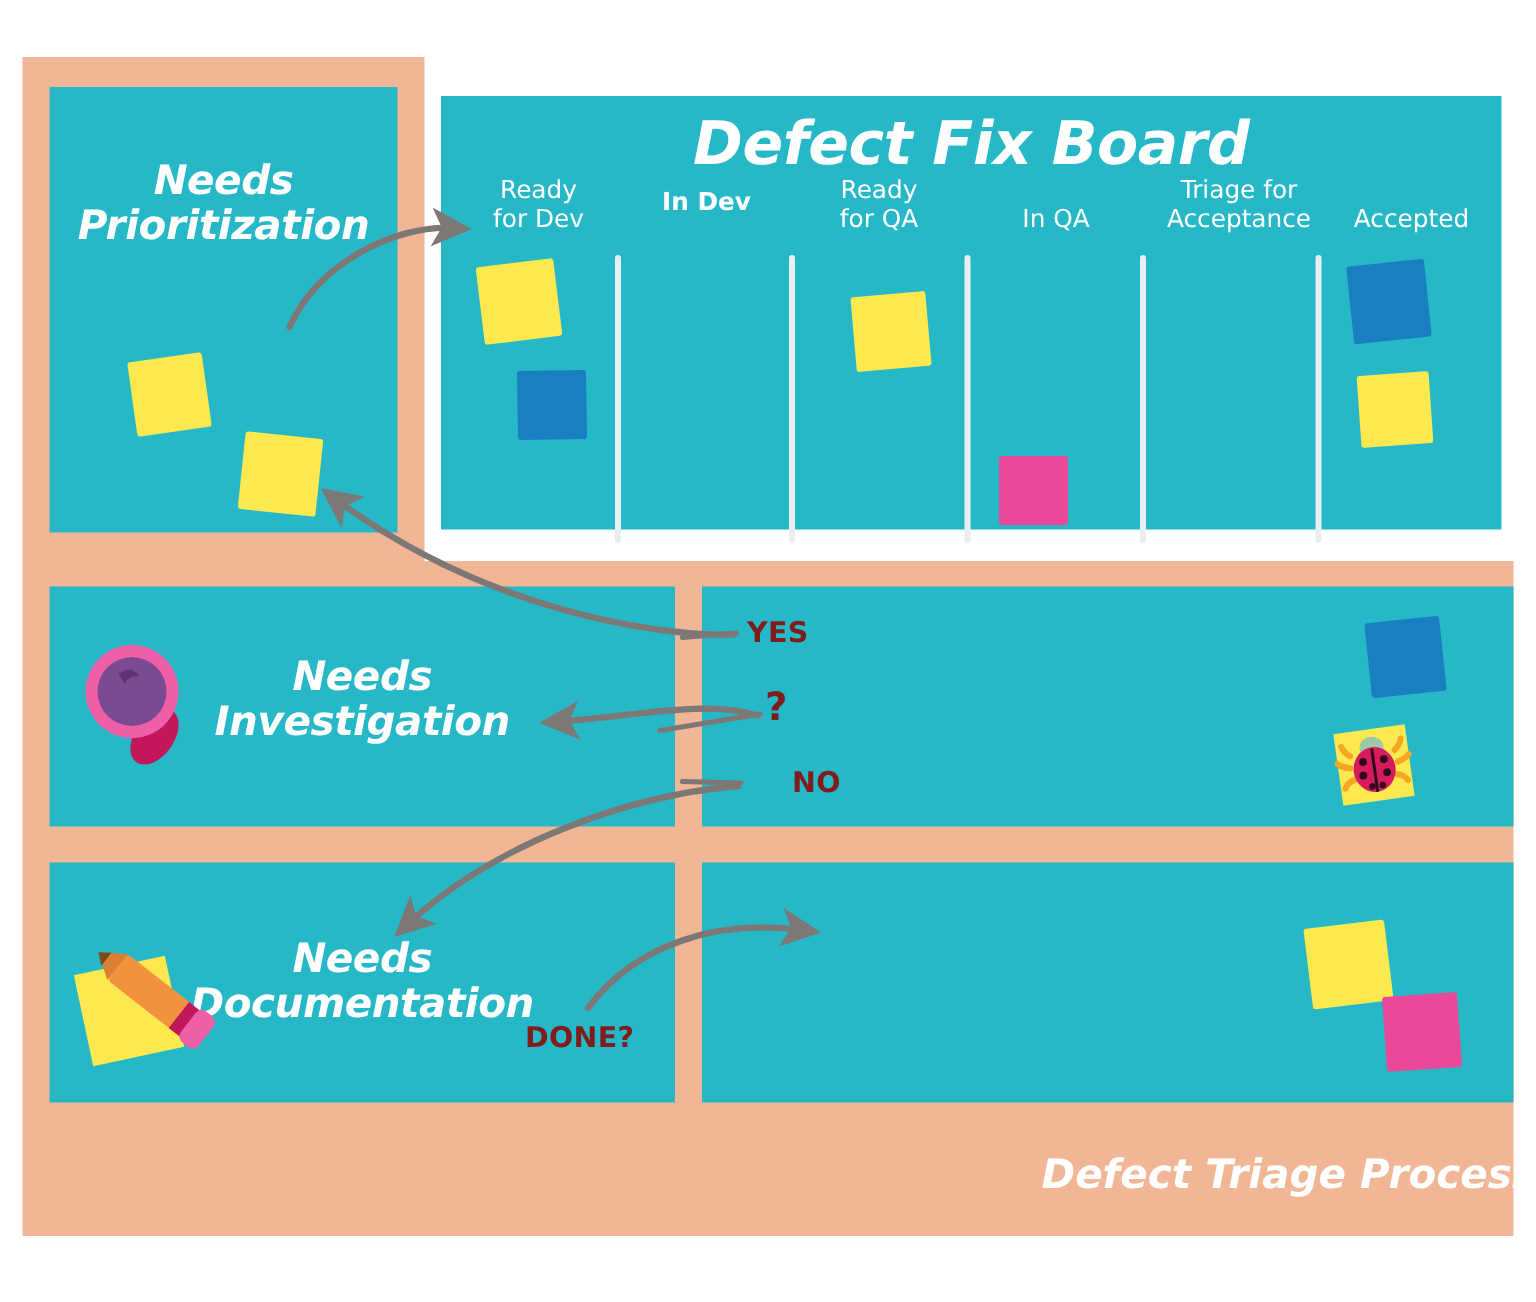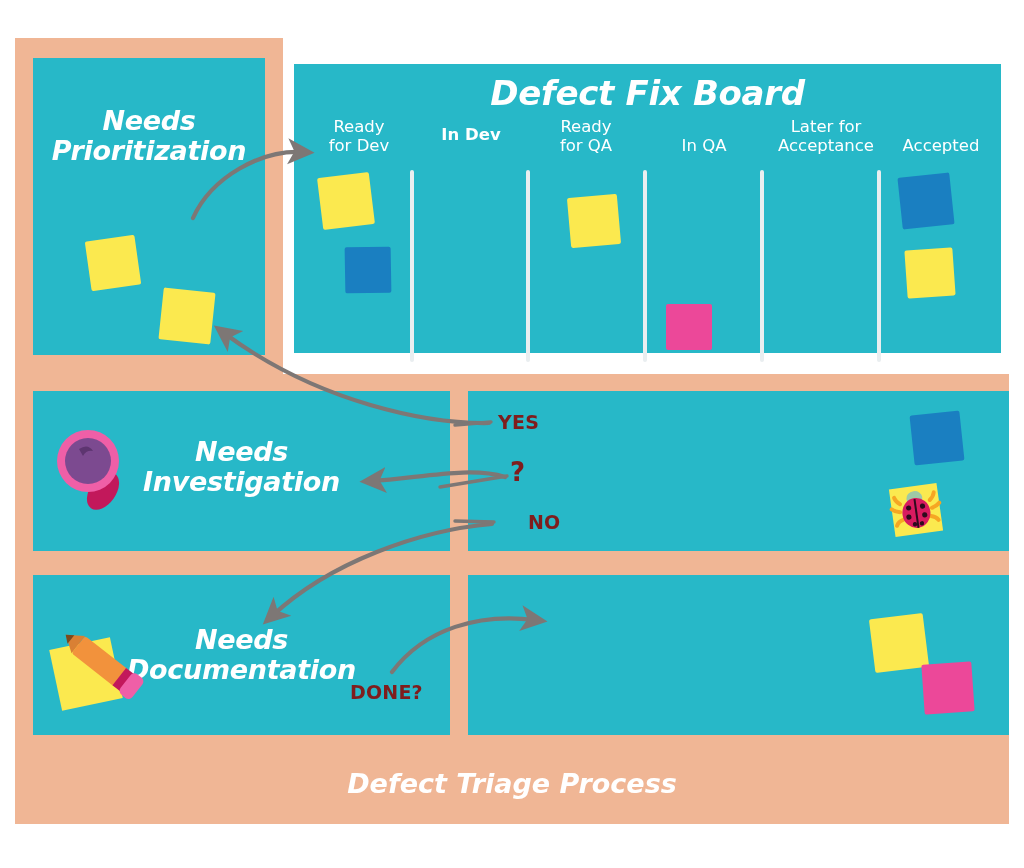--- a/index.html
+++ b/index.html
@@ -39,21 +39,21 @@
     color: #ffffff;
     font-family: "DejaVu Sans", sans-serif;
     font-weight: bold;
     font-style: italic;
     text-align: center;
     line-height: 1.12;
     letter-spacing: -0.3px;
     white-space: pre-line;
   }
   .board-title {
-    font-size: 34px;
+    font-size: 40px;
   }
   .panel-title {
     font-size: 27px;
   }
   .column-label {
     position: absolute;
     color: #ffffff;
     font-family: "DejaVu Sans", sans-serif;
     font-weight: normal;
     font-size: 16.5px;
@@ -129,21 +129,21 @@
     <div class="teal-box" style="left:8px; top:8px; width:707px; height:289px;">
 
       <div class="title-text board-title" style="left:0; top:10px; width:707px;">Defect Fix Board</div>
 
       <div class="column-label" style="left:10px; top:54px; width:110px;">Ready
 for Dev</div>
       <div class="column-label" style="left:122px; top:62px; width:110px;font-weight:bold;">In Dev</div>
       <div class="column-label" style="left:237px; top:54px; width:110px;">Ready
 for QA</div>
       <div class="column-label" style="left:355px; top:73px; width:110px;">In QA</div>
-      <div class="column-label" style="left:462px; top:54px; width:140px;">Later for
+      <div class="column-label" style="left:462px; top:54px; width:140px;">Triage for
 Acceptance</div>
       <div class="column-label" style="left:592px; top:73px; width:110px;">Accepted</div>
 
       <div class="col-divider" style="left:116px; top:106px; height:192px;"></div>
       <div class="col-divider" style="left:232px; top:106px; height:192px;"></div>
       <div class="col-divider" style="left:349px; top:106px; height:192px;"></div>
       <div class="col-divider" style="left:466px; top:106px; height:192px;"></div>
       <div class="col-divider" style="left:583px; top:106px; height:192px;"></div>
 
       <div class="card yellow" style="left:26px; top:111px; width:52px; height:52px; transform:rotate(-7deg);"></div>
@@ -223,21 +223,21 @@
     </div>
   </div>
 
   <div class="branch-label" style="left:350px; top:681px;">DONE?</div>
 
   <div class="teal-box" style="left:468px; top:575px; width:541px; height:160px;">
     <div class="card yellow" style="left:404px; top:41px; width:54px; height:54px; transform:rotate(-7deg);"></div>
     <div class="card pink" style="left:455px; top:88px; width:50px; height:50px; transform:rotate(-4deg);"></div>
   </div>
 
-  <div class="footer-title" style="top:768px;">Defect Triage Process</div>
+  <div class="footer-title" style="top:768px;text-align:right;">Defect Triage Process</div>
 
   <svg id="arrows">
     <defs>
       <marker id="ah" markerWidth="7" markerHeight="7" refX="3.4" refY="3.5" orient="auto" markerUnits="strokeWidth">
         <path d="M0,0.4 L6.4,3.5 L0,6.6 L1.6,3.5 Z" class="arrowhead"></path>
       </marker>
     </defs>
 
     <path class="arrowline" d="M193,218 C212,176 262,150 302,152" marker-end="url(#ah)"></path>
 

